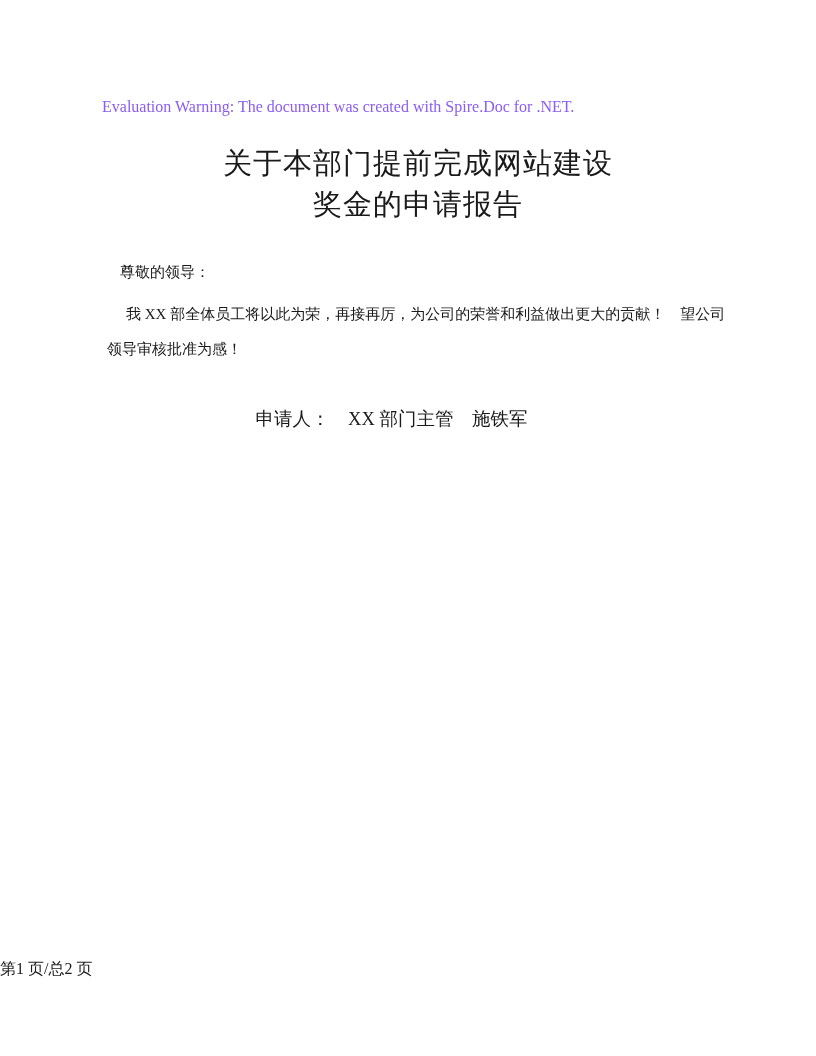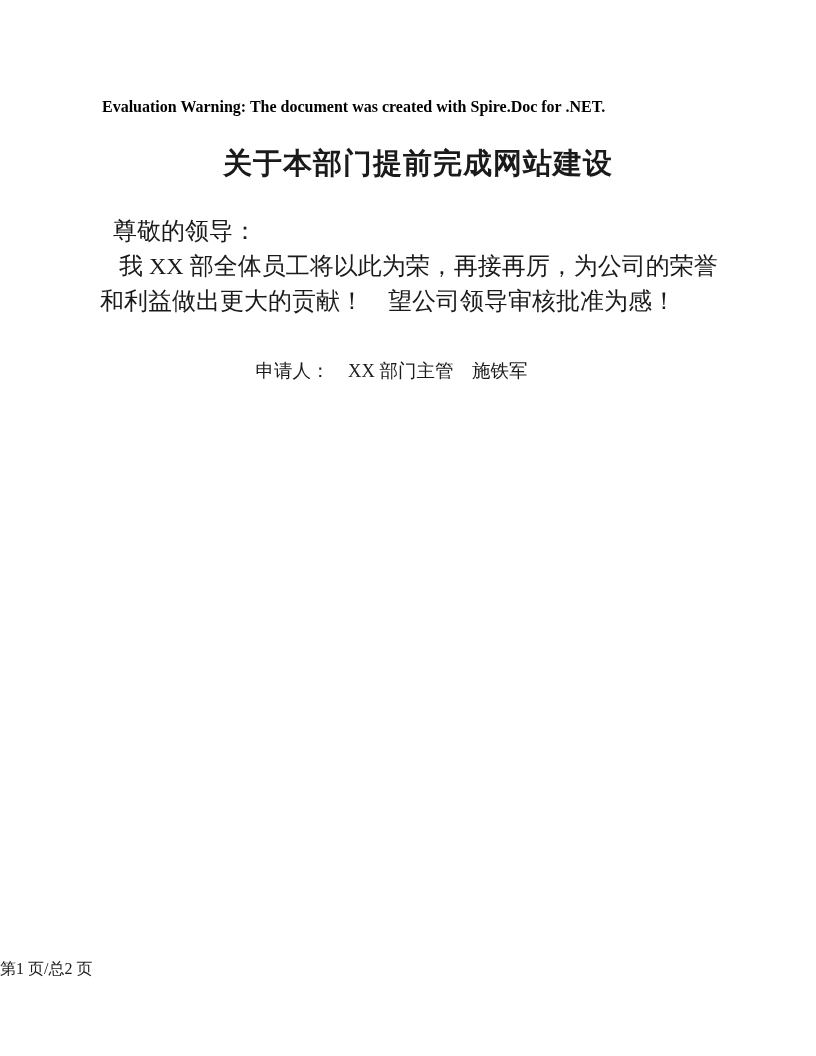--- a/index.html
+++ b/index.html
@@ -13,40 +13,39 @@
     color: #1a1a1a;
     overflow: hidden;
   }
   .content {
     position: absolute;
     left: 100px;
     top: 97px;
     width: 636px;
   }
   .warning {
-    color: #000000;
+    color: #8b5cf6;
     font-size: 16px;
     line-height: 19px;
     margin: 0 0 0 2px;
     white-space: nowrap;
-    font-weight: bold;
   }
   .doc-title {
     margin-top: 27px;
     text-align: center;
     font-size: 29px;
     line-height: 41px;
-    font-weight: 700;
+    font-weight: 400;
     letter-spacing: 1px;
   }
   .body-text { margin-top: 30px; }
   .body-text p {
-    font-size: 24px;
+    font-size: 15px;
     line-height: 35px;
-    margin: 0;
+    margin: 7px;
     text-align: left;
     word-break: break-all;
   }
   p.greeting   { text-indent: 13px; }
   p.para-intro { text-indent: 24px; }
   p.para-item  { text-indent: 10px; }
   p.para-close { text-indent: 19px; }
   .signature {
     margin-top: 35px;
     font-size: 18.5px;
@@ -67,20 +66,21 @@
 </head>
 <body>
 
 <div class="page">
   <div class="content">
 
     <p class="warning">Evaluation Warning: The document was created with Spire.Doc for .NET.</p>
 
     <div class="doc-title">
       <div>关于本部门提前完成网站建设</div>
+      <div>奖金的申请报告</div>
     </div>
 
     <div class="body-text">
       <p class="greeting">尊敬的领导：</p>
       <p class="para-close">我 XX 部全体员工将以此为荣，再接再厉，为公司的荣誉和利益做出更大的贡献！　望公司领导审核批准为感！</p>
     </div>
 
     <div class="signature">申请人：　XX 部门主管　施铁军</div>
   </div>
 

